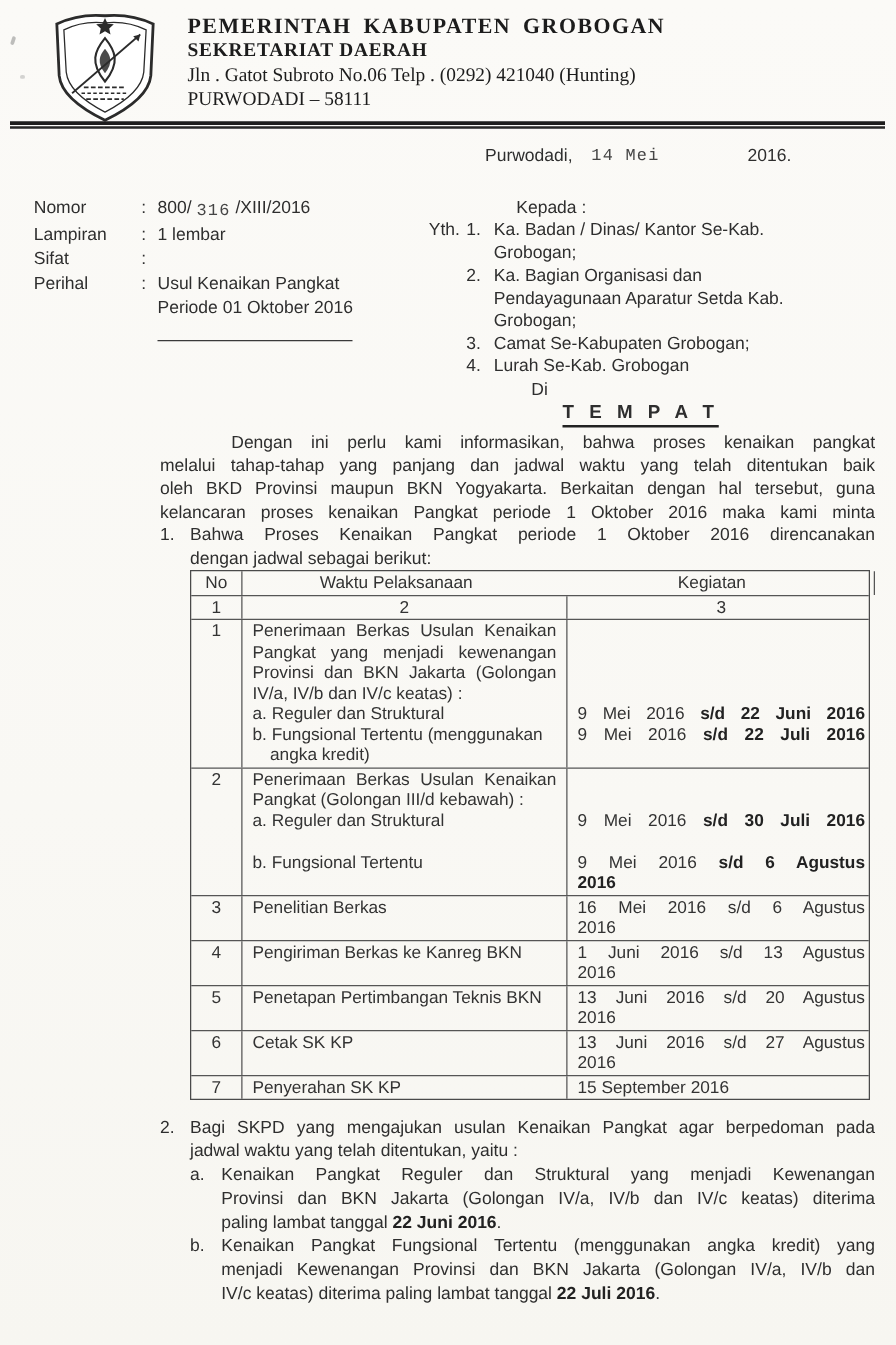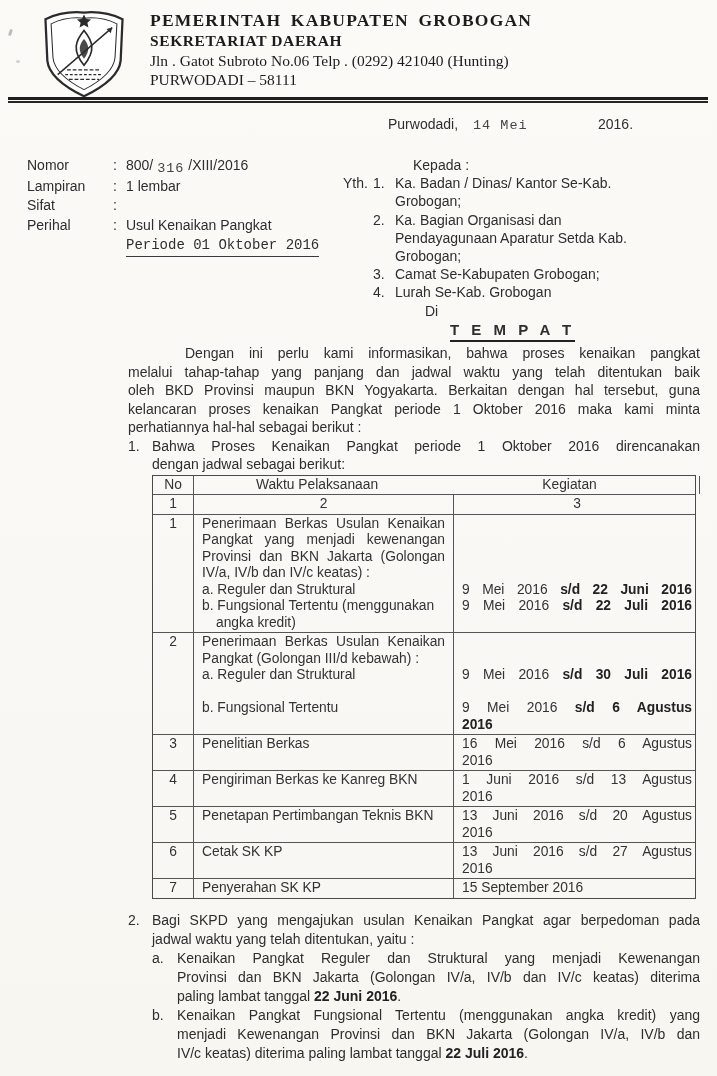--- a/index.html
+++ b/index.html
@@ -30,21 +30,21 @@
   .typed{font-family:"Liberation Mono","DejaVu Sans Mono",monospace; font-size:13.5px;
          letter-spacing:1px; color:#454545; position:relative; top:2px;}
   .dl-date{position:absolute; left:473px;}
   .dl-year{position:absolute; left:598px;}
   
   .meta{position:absolute; left:27px; top:156px; width:310px; line-height:19.5px;}
   .mrow{display:flex;}
   .mlabel{width:86px; flex:none;}
   .mcolon{width:13px; flex:none;}
   .mvalue{flex:1;}
-  .underlined{border-bottom:1.4px solid #3a3a3a; display:inline-block; padding-bottom:0px;font-family:Liberation Mono, monospace;}
+  .underlined{border-bottom:1.4px solid #3a3a3a; display:inline-block; padding-bottom:16px;}
   
   .recipient{position:absolute; left:343px; top:156px; width:360px; line-height:18.2px;}
   .kepada{margin-left:70px;}
   .yth-row{display:flex;}
   .yth{width:30px; flex:none;}
   .rlist{flex:none; width:272px;}
   .ritem{display:flex;}
   .rnum{width:22px; flex:none;}
   .rtext{width:250px;}
   .di{margin-left:52px;}
@@ -168,21 +168,20 @@
     </div>
   </div>
 
   <div class="content">
 
     <div>
       <div class="pline jfull indent1">Dengan ini perlu kami informasikan, bahwa proses kenaikan pangkat</div>
       <div class="pline jfull">melalui tahap-tahap yang panjang dan jadwal waktu yang telah ditentukan baik</div>
       <div class="pline jfull">oleh BKD Provinsi maupun BKN Yogyakarta. Berkaitan dengan hal tersebut, guna</div>
       <div class="pline jfull">kelancaran proses kenaikan Pangkat periode 1 Oktober 2016 maka kami minta</div>
-      <div class="pline">perhatiannya hal-hal sebagai berikut :</div>
     </div>
 
     <div class="li">
       <span class="num">1.</span>
       <div class="li-body">
         <div class="pline jfull">Bahwa Proses Kenaikan Pangkat periode 1 Oktober 2016 direncanakan</div>
         <div class="pline">dengan jadwal sebagai berikut:</div>
       </div>
     </div>
 

